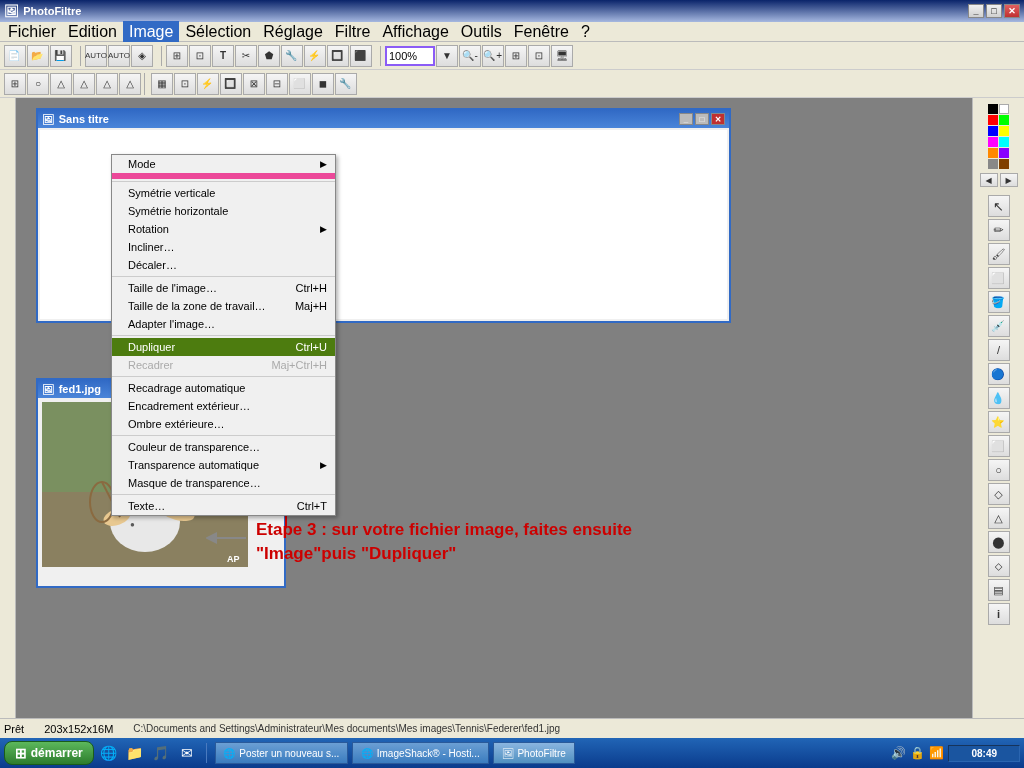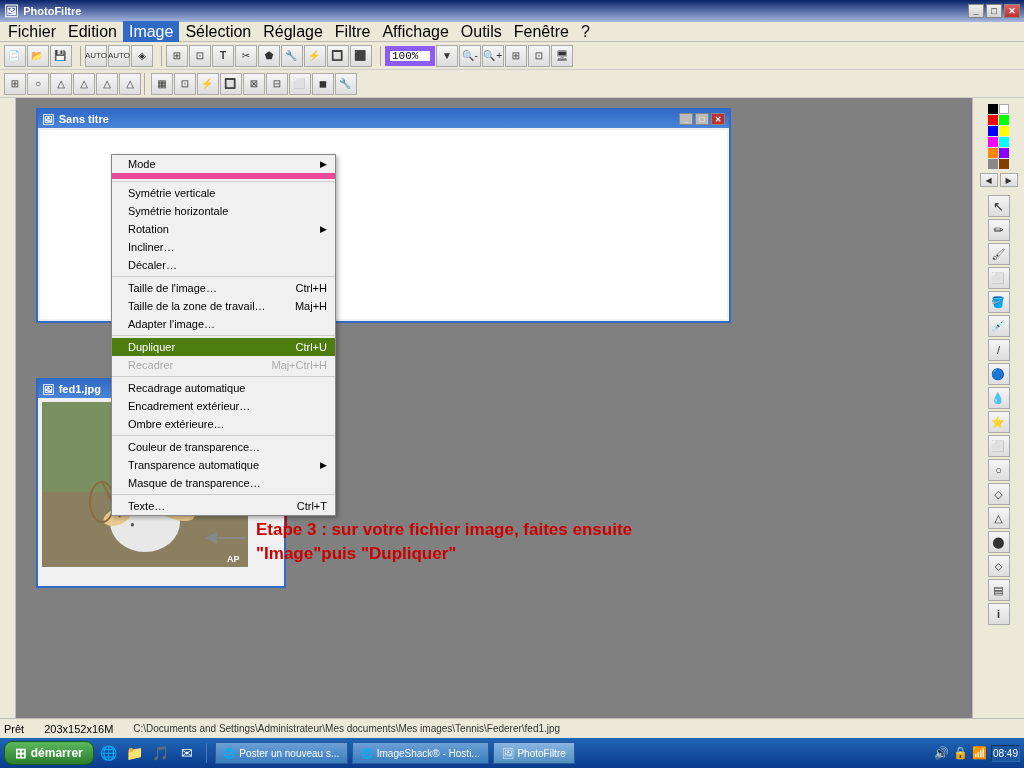--- a/index.html
+++ b/index.html
@@ -47,21 +47,21 @@
     .menu-item.active { background: #316ac5; color: white; }
     .tb-btn {
       width: 22px; height: 22px;
       background: linear-gradient(to bottom, #f5f5f5, #ddd);
       border: 1px solid #aaa;
       display: flex; align-items: center; justify-content: center;
       cursor: pointer; font-size: 10px; color: #333;
     }
     .tb-sep { width: 4px; height: 22px; border-left: 1px solid #aaa; margin: 0 2px; }
     .tb-input {
-      height: 20px; border: 5px solid #8b5cf6; padding: 0 2px; font-size: 11px; width: 50px; font-family: Liberation Mono, monospace;
+      height: 20px; border: 2px solid #8b5cf6; padding: 0 2px; font-size: 11px; width: 50px;
     }
     .rt-btn {
       width: 22px; height: 22px;
       background: linear-gradient(to bottom, #f5f5f5, #ddd);
       border: 1px solid #aaa;
       display: flex; align-items: center; justify-content: center;
       cursor: pointer; font-size: 9px; color: #333;
     }
 
     
@@ -623,17 +623,17 @@
       <span>ImageShack® - Hosti...</span>
     </div>
     <div class="taskbar-item active">
       <span style="margin-right:3px;">🖼</span>
       <span>PhotoFiltre</span>
     </div>
     <div id="taskbar-right">
       <span class="tray-icon">🔊</span>
       <span class="tray-icon">🔒</span>
       <span class="tray-icon">📶</span>
-      <span style="background:#1a55a0;padding:2px 1px;border:1px inset #2a65b0;">08:49</span>
+      <span style="background:#1a55a0;padding:2px 22px;border:1px inset #2a65b0;font-weight:bold;">08:49</span>
     </div>
   </div>
 
 </div>
 
 </body></html>

